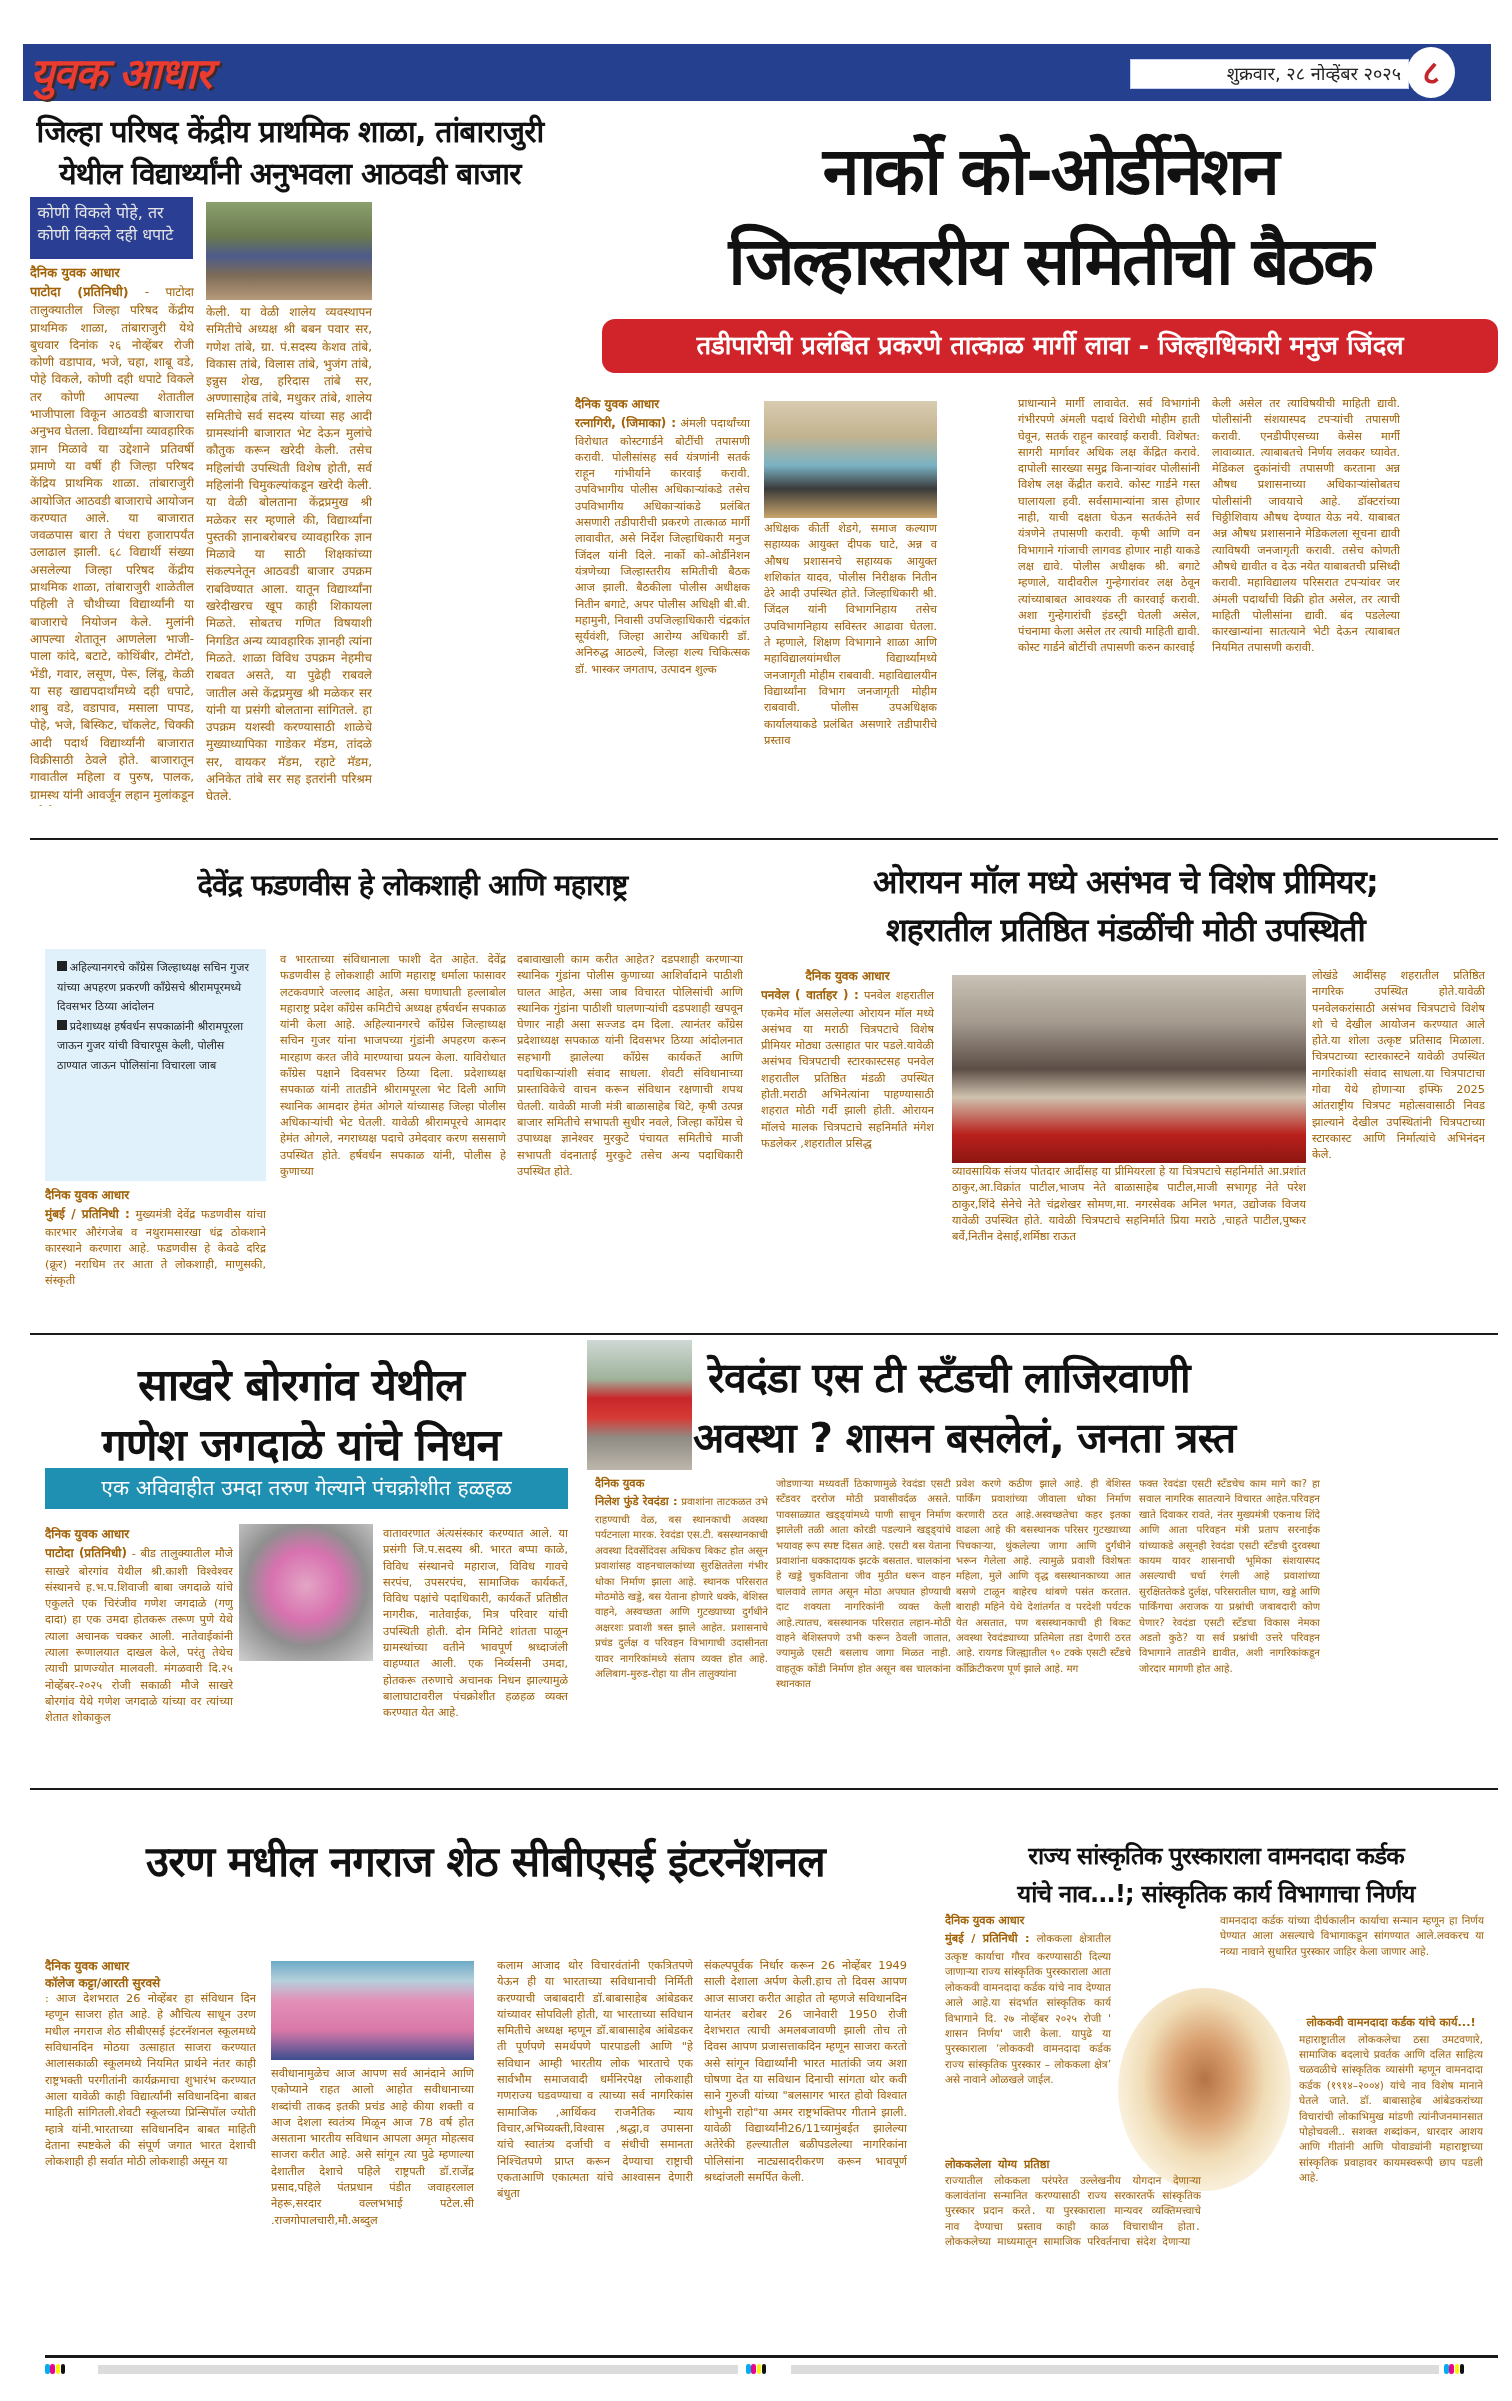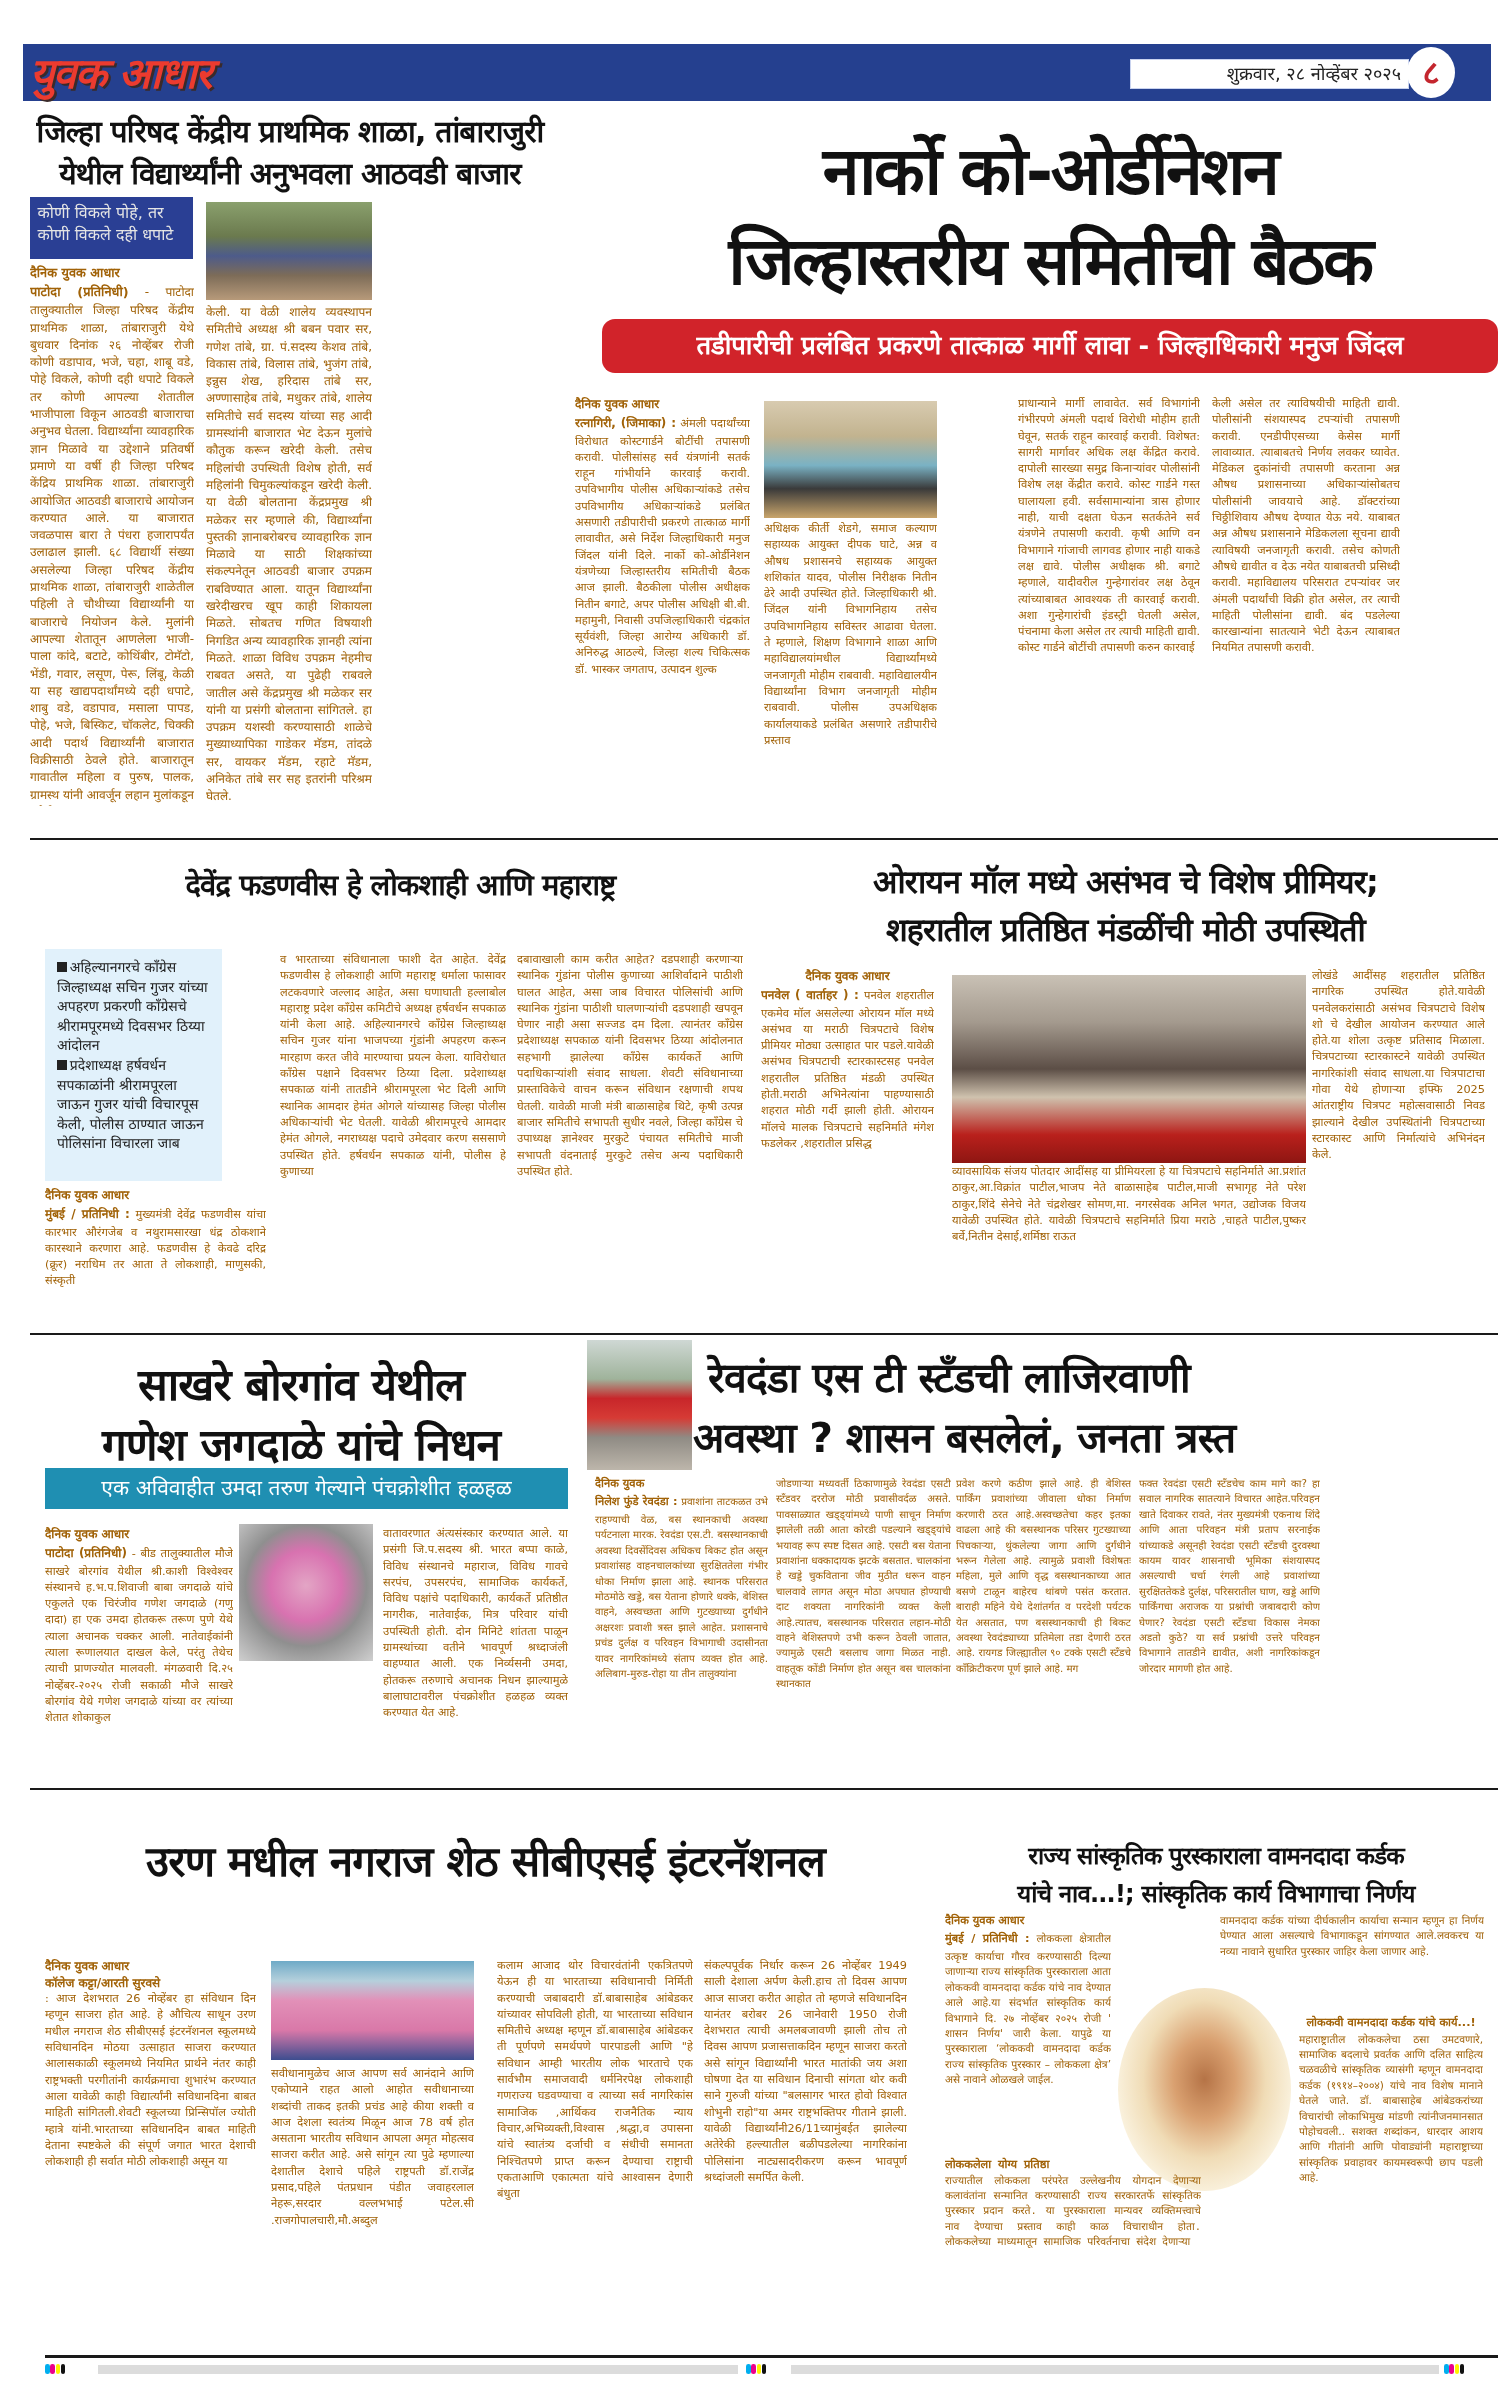--- a/index.html
+++ b/index.html
@@ -61,24 +61,24 @@
   <span class="dateline-title" style="font-size:12px;">रत्नागिरी, (जिमाका) :</span>
   <span>अंमली पदार्थांच्या विरोधात कोस्टगार्डने बोटींची तपासणी करावी. पोलीसांसह सर्व यंत्रणांनी सतर्क राहून गांभीर्याने कारवाई करावी. उपविभागीय पोलीस अधिकाऱ्यांकडे तसेच उपविभागीय अधिकाऱ्यांकडे प्रलंबित असणारी तडीपारीची प्रकरणे तात्काळ मार्गी लावावीत, असे निर्देश जिल्हाधिकारी मनुज जिंदल यांनी दिले. नार्को को-ओर्डीनेशन यंत्रणेच्या जिल्हास्तरीय समितीची बैठक आज झाली. बैठकीला पोलीस अधीक्षक नितीन बगाटे, अपर पोलीस अधिक्षी बी.बी. महामुनी, निवासी उपजिल्हाधिकारी चंद्रकांत सूर्यवंशी, जिल्हा आरोग्य अधिकारी डॉ. अनिरुद्ध आठल्ये, जिल्हा शल्य चिकित्सक डॉ. भास्कर जगताप, उत्पादन शुल्क</span>
 </div>
 <div class="abs photo" style="left:764px;top:401px;width:173px;height:117px;background:linear-gradient(180deg,#d8cbb0 0%,#c2b38f 30%,#7ab2c4 55%,#3a3a3a 75%,#c9a56b 100%);"></div>
 <div class="abs body-col" style="left:764px;top:521px;width:173px;height:282px;font-size:11.3px;line-height:16.3px;">अधिक्षक कीर्ती शेडगे, समाज कल्याण सहाय्यक आयुक्त दीपक घाटे, अन्न व औषध प्रशासनचे सहाय्यक आयुक्त शशिकांत यादव, पोलीस निरीक्षक नितीन ढेरे आदी उपस्थित होते. जिल्हाधिकारी श्री. जिंदल यांनी विभागनिहाय तसेच उपविभागनिहाय सविस्तर आढावा घेतला. ते म्हणाले, शिक्षण विभागाने शाळा आणि महाविद्यालयांमधील विद्यार्थ्यांमध्ये जनजागृती मोहीम राबवावी. महाविद्यालयीन विद्यार्थ्यांना विभाग जनजागृती मोहीम राबवावी. पोलीस उपअधिक्षक कार्यालयाकडे प्रलंबित असणारे तडीपारीचे प्रस्ताव</div>
 <div class="abs body-col" style="left:1018px;top:396px;width:182px;height:407px;font-size:11.3px;line-height:16.3px;">प्राधान्याने मार्गी लावावेत. सर्व विभागांनी गंभीरपणे अंमली पदार्थ विरोधी मोहीम हाती घेवून, सतर्क राहून कारवाई करावी. विशेषत: सागरी मार्गावर अधिक लक्ष केंद्रित करावे. दापोली सारख्या समुद्र किनाऱ्यांवर पोलीसांनी विशेष लक्ष केंद्रीत करावे. कोस्ट गार्डने गस्त घालायला हवी. सर्वसामान्यांना त्रास होणार नाही, याची दक्षता घेऊन सतर्कतेने सर्व यंत्रणेने तपासणी करावी. कृषी आणि वन विभागाने गांजाची लागवड होणार नाही याकडे लक्ष द्यावे. पोलीस अधीक्षक श्री. बगाटे म्हणाले, यादीवरील गुन्हेगारांवर लक्ष ठेवून त्यांच्याबाबत आवश्यक ती कारवाई करावी. अशा गुन्हेगारांची इंडस्ट्री घेतली असेल, पंचनामा केला असेल तर त्याची माहिती द्यावी. कोस्ट गार्डने बोटींची तपासणी करुन कारवाई</div>
 <div class="abs body-col" style="left:1212px;top:396px;width:188px;height:407px;font-size:11.3px;line-height:16.3px;">केली असेल तर त्याविषयीची माहिती द्यावी. पोलीसांनी संशयास्पद टपऱ्यांची तपासणी करावी. एनडीपीएसच्या केसेस मार्गी लावाव्यात. त्याबाबतचे निर्णय लवकर घ्यावेत. मेडिकल दुकांनांची तपासणी करताना अन्न औषध प्रशासनाच्या अधिकाऱ्यांसोबतच पोलीसांनी जावयाचे आहे. डॉक्टरांच्या चिठ्ठीशिवाय औषध देण्यात येऊ नये. याबाबत अन्न औषध प्रशासनाने मेडिकलला सूचना द्यावी त्याविषयी जनजागृती करावी. तसेच कोणती औषधे द्यावीत व देऊ नयेत याबाबतची प्रसिध्दी करावी. महाविद्यालय परिसरात टपऱ्यांवर जर अंमली पदार्थांची विक्री होत असेल, तर त्याची माहिती पोलीसांना द्यावी. बंद पडलेल्या कारखान्यांना सातत्याने भेटी देऊन त्याबाबत नियमित तपासणी करावी.</div>
 
 <div class="abs rule" style="left:30px;top:838px;width:1468px;height:2.3px;"></div>
 
-<div class="abs hl" style="left:24px;top:863px;width:753px;font-size:29px;line-height:44px;">
+<div class="abs hl" style="left:36px;top:863px;width:753px;font-size:29px;line-height:44px;">
   <div>देवेंद्र फडणवीस हे लोकशाही आणि महाराष्ट्र</div>
 </div>
-<div class="abs info-box" style="left:45px;top:949px;width:177px;height:232px;font-size:14px;line-height:19.6px;">
+<div class="abs info-box" style="left:45px;top:949px;width:221px;height:232px;font-size:11px;line-height:19.6px;">
   <div><span class="bullet-sq"></span><span>अहिल्यानगरचे कॉंग्रेस जिल्हाध्यक्ष सचिन गुजर यांच्या अपहरण प्रकरणी कॉंग्रेसचे श्रीरामपूरमध्ये दिवसभर ठिय्या आंदोलन</span></div>
   <div><span class="bullet-sq"></span><span>प्रदेशाध्यक्ष हर्षवर्धन सपकाळांनी श्रीरामपूरला जाऊन गुजर यांची विचारपूस केली, पोलीस ठाण्यात जाऊन पोलिसांना विचारला जाब</span></div>
 </div>
 <div class="abs body-col" style="left:45px;top:1187px;width:221px;height:136px;font-size:11.3px;line-height:16.3px;">
   <div class="dateline-title" style="font-size:12px;line-height:16.6px;">दैनिक युवक आधार</div>
   <span class="dateline-title" style="font-size:12px;">मुंबई / प्रतिनिधी :</span>
   <span>मुख्यमंत्री देवेंद्र फडणवीस यांचा कारभार औरंगजेब व नथुरामसारखा धंद्र ठोकशाने कारस्थाने करणारा आहे. फडणवीस हे केवढे दरिद्र (क्रूर) नराधिम तर आता ते लोकशाही, माणुसकी, संस्कृती</span>
 </div>
 <div class="abs body-col" style="left:280px;top:952px;width:226px;height:370px;font-size:11.3px;line-height:16.3px;">व भारताच्या संविधानाला फाशी देत आहेत. देवेंद्र फडणवीस हे लोकशाही आणि महाराष्ट्र धर्माला फासावर लटकवणारे जल्लाद आहेत, असा घणाघाती हल्लाबोल महाराष्ट्र प्रदेश काँग्रेस कमिटीचे अध्यक्ष हर्षवर्धन सपकाळ यांनी केला आहे. अहिल्यानगरचे काँग्रेस जिल्हाध्यक्ष सचिन गुजर यांना भाजपच्या गुंडांनी अपहरण करून मारहाण करत जीवे मारण्याचा प्रयत्न केला. याविरोधात काँग्रेस पक्षाने दिवसभर ठिय्या दिला. प्रदेशाध्यक्ष सपकाळ यांनी तातडीने श्रीरामपूरला भेट दिली आणि स्थानिक आमदार हेमंत ओगले यांच्यासह जिल्हा पोलीस अधिकाऱ्यांची भेट घेतली. यावेळी श्रीरामपूरचे आमदार हेमंत ओगले, नगराध्यक्ष पदाचे उमेदवार करण सससाणे उपस्थित होते. हर्षवर्धन सपकाळ यांनी, पोलीस हे कुणाच्या</div>
 <div class="abs body-col" style="left:517px;top:952px;width:226px;height:370px;font-size:11.3px;line-height:16.3px;">दबावाखाली काम करीत आहेत? दडपशाही करणाऱ्या स्थानिक गुंडांना पोलीस कुणाच्या आशिर्वादाने पाठीशी घालत आहेत, असा जाब विचारत पोलिसांची आणि स्थानिक गुंडांना पाठीशी घालणाऱ्यांची दडपशाही खपवून घेणार नाही असा सज्जड दम दिला. त्यानंतर काँग्रेस प्रदेशाध्यक्ष सपकाळ यांनी दिवसभर ठिय्या आंदोलनात सहभागी झालेल्या काँग्रेस कार्यकर्ते आणि पदाधिकाऱ्यांशी संवाद साधला. शेवटी संविधानाच्या प्रास्ताविकेचे वाचन करून संविधान रक्षणाची शपथ घेतली. यावेळी माजी मंत्री बाळासाहेब थिटे, कृषी उत्पन्न बाजार समितीचे सभापती सुधीर नवले, जिल्हा काँग्रेस चे उपाध्यक्ष ज्ञानेश्वर मुरकुटे पंचायत समितीचे माजी सभापती वंदनाताई मुरकुटे तसेच अन्य पदाधिकारी उपस्थित होते.</div>

